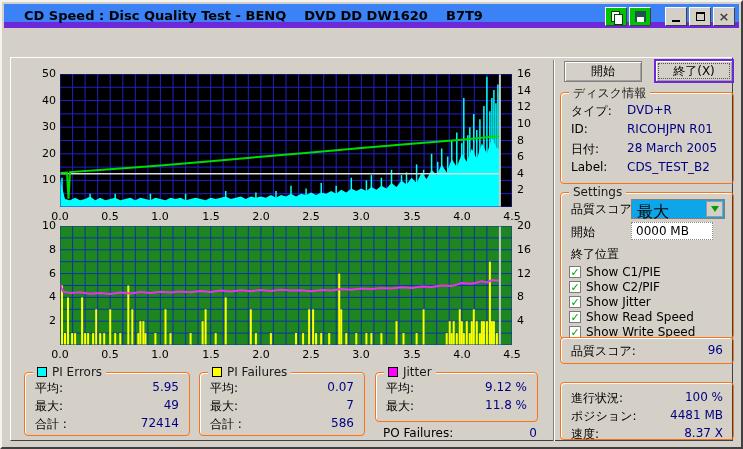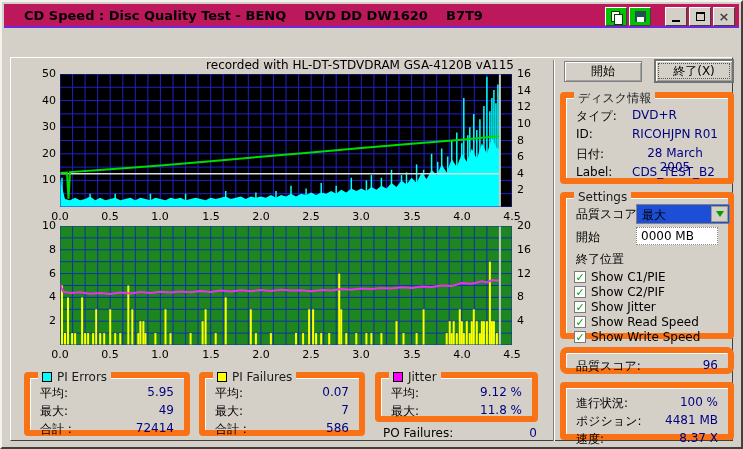--- a/index.html
+++ b/index.html
@@ -1,21 +1,21 @@
 <!DOCTYPE html>
 <html><head>
 <meta charset="utf-8">
 <style>
   html,body{margin:0;padding:0;background:#808080;}
   *{box-sizing:border-box;font-family:"DejaVu Sans","Liberation Sans",sans-serif;}
   .window{position:relative;width:743px;height:449px;background:#d4d0c8;
     border-top:2px solid #f4f2ee;border-left:2px solid #f4f2ee;
     border-right:2px solid #404040;border-bottom:2px solid #404040;overflow:hidden;}
-  .titlebar{position:absolute;left:2px;top:2px;right:2px;height:24px;background:#be185d;
-    border-bottom:2px solid #6d28d9;}
+  .titlebar{position:absolute;left:2px;top:2px;right:2px;height:24px;background:#3b82f6;
+    border-bottom:6px solid #6d28d9;}
   .title{position:absolute;left:20px;top:4px;font-size:13px;font-weight:bold;color:#000;white-space:pre;}
   .tbbtns{position:absolute;right:4px;top:3px;display:flex;align-items:center;}
   .tb{width:22px;height:19px;margin-left:2px;border-top:1px solid #fff;border-left:1px solid #fff;
     border-right:1px solid #404040;border-bottom:1px solid #404040;background:#d4d0c8;
     display:flex;align-items:center;justify-content:center;padding:0;cursor:pointer;position:relative;}
   .tb.green{background:#00c400;}
   .gap{width:12px;}
   .ic-copy{position:relative;width:11px;height:12px;display:block;}
   .ic-copy:before,.ic-copy:after{content:"";position:absolute;width:7px;height:9px;background:#fff;border:1px solid #004000;}
   .ic-copy:before{left:0;top:0;}
@@ -33,32 +33,32 @@
   .chart-note{position:absolute;left:200px;top:56px;width:312px;text-align:right;font-size:12px;color:#000;}
   .chart{position:absolute;}
   .tick{position:absolute;font-size:11px;color:#000;}
   .tick.xt{transform:translateX(-50%);}
   .tick.lt{width:32px;text-align:right;}
   .vdivider{position:absolute;left:551px;top:58px;bottom:6px;width:2px;
     border-left:1px solid #808080;border-right:1px solid #fff;}
   .btn{position:absolute;background:#d4d0c8;border:1px solid #808080;
     box-shadow:inset 1px 1px 0 #fff, inset -1px -1px 0 #a0a0a0;
     font-size:12px;color:#000;cursor:pointer;}
-  .btn.default{border:2px solid #737373;}
+  .btn.default{border:2px solid #6d28d9;}
   .btn.default:after{content:"";position:absolute;left:2px;top:2px;right:2px;bottom:2px;border:1px dotted #555;}
-  .group{position:absolute;border:6px solid #f97316;border-radius:4px;
+  .group{position:absolute;border:1px solid #f97316;border-radius:4px;
     box-shadow:inset 1px 1px 0 #ffffff;}
   .gtitle{position:absolute;top:-8px;left:8px;background:#d4d0c8;padding:0 4px;font-size:12px;color:#1a1a1a;display:flex;align-items:center;}
   .swatch{display:inline-block;width:10px;height:10px;border:1px solid #000;margin-right:5px;}
   .row{position:absolute;left:10px;right:10px;height:17px;font-size:12px;color:#000;}
   .row .val{position:absolute;right:0;color:#000080;text-align:center;}
   .row .lbl{position:absolute;left:0;}
   .drow .val{left:56px;right:auto;}
   .field{position:absolute;background:#fff;border:1px dotted #888;font-size:12px;color:#000;padding:1px 4px;}
-  .combo{position:absolute;background:#1d4ed8;border:1px solid #808080;font-size:12px;color:#000;cursor:pointer;}
+  .combo{position:absolute;background:#0ea5e9;border:1px solid #808080;font-size:16px;color:#000;cursor:pointer;}
   .combo .cv{position:absolute;left:5px;top:2px;}
   .combo .cbtn{position:absolute;right:1px;top:1px;bottom:1px;width:17px;background:#d4d0c8;
     border:1px solid #9a9a9a;display:flex;align-items:center;justify-content:center;cursor:pointer;}
   .arrow-down{width:0;height:0;border-left:4px solid transparent;border-right:4px solid transparent;border-top:6px solid #00a000;}
   .chk{position:absolute;left:8px;display:flex;align-items:center;font-size:12px;color:#000;cursor:pointer;height:14px;}
   .chk .box{width:12px;height:12px;background:#fff;border:1px solid #7a7a7a;margin-right:5px;
     display:flex;align-items:center;justify-content:center;font-size:11px;font-weight:bold;color:#00a000;line-height:1;}
   .po{position:absolute;font-size:12px;color:#000;}
   .po .val{position:absolute;right:0;color:#000080;}
 </style>
@@ -83,21 +83,20 @@
           <span class="ic-max"></span>
         </button>
       <button class="tb">
           <span class="ic-close">×</span>
         </button>
     </div>
   </div>
 
   <div class="tabpage"></div>
 
-  <div class="chart-note">recorded with HL-DT-STDVDRAM GSA-4120B vA115</div>
 
   <div id="chart-top" class="chart" style="left:58px;top:72px;"><svg width="452" height="133">
         <rect x="0" y="0" width="452" height="133" fill="#000000"></rect>
         <line x1="12.6" y1="0" x2="12.6" y2="133" stroke="#2020c8" stroke-width="1"></line>
         <line x1="25.1" y1="0" x2="25.1" y2="133" stroke="#2020c8" stroke-width="1"></line>
         <line x1="37.7" y1="0" x2="37.7" y2="133" stroke="#2020c8" stroke-width="1"></line>
         <line x1="50.2" y1="0" x2="50.2" y2="133" stroke="#2020c8" stroke-width="1"></line>
         <line x1="62.8" y1="0" x2="62.8" y2="133" stroke="#2020c8" stroke-width="1"></line>
         <line x1="75.3" y1="0" x2="75.3" y2="133" stroke="#2020c8" stroke-width="1"></line>
         <line x1="87.9" y1="0" x2="87.9" y2="133" stroke="#2020c8" stroke-width="1"></line>
@@ -472,21 +471,21 @@
           <div class="box">✓</div>
           <span>Show Read Speed</span>
         </div>
         <div class="chk" style="top: 132px;">
           <div class="box">✓</div>
           <span>Show Write Speed</span>
         </div>
       </div>
   </div>
 
-  <div class="group" style="left:558px;top:345px;width:174px;height:27px;border-radius:7px;">
+  <div class="group" style="left:558px;top:335px;width:174px;height:27px;">
     <div class="row" style="top:5px;">
       <span class="lbl">品質スコア:</span>
       <span class="val">96</span>
     </div>
   </div>
 
   <div class="group" style="left:558px;top:380px;width:174px;height:58px;">
     <div id="progress-rows">
         <div class="row" style="top: 7px;">
           <div class="lbl">進行状況:</div>

